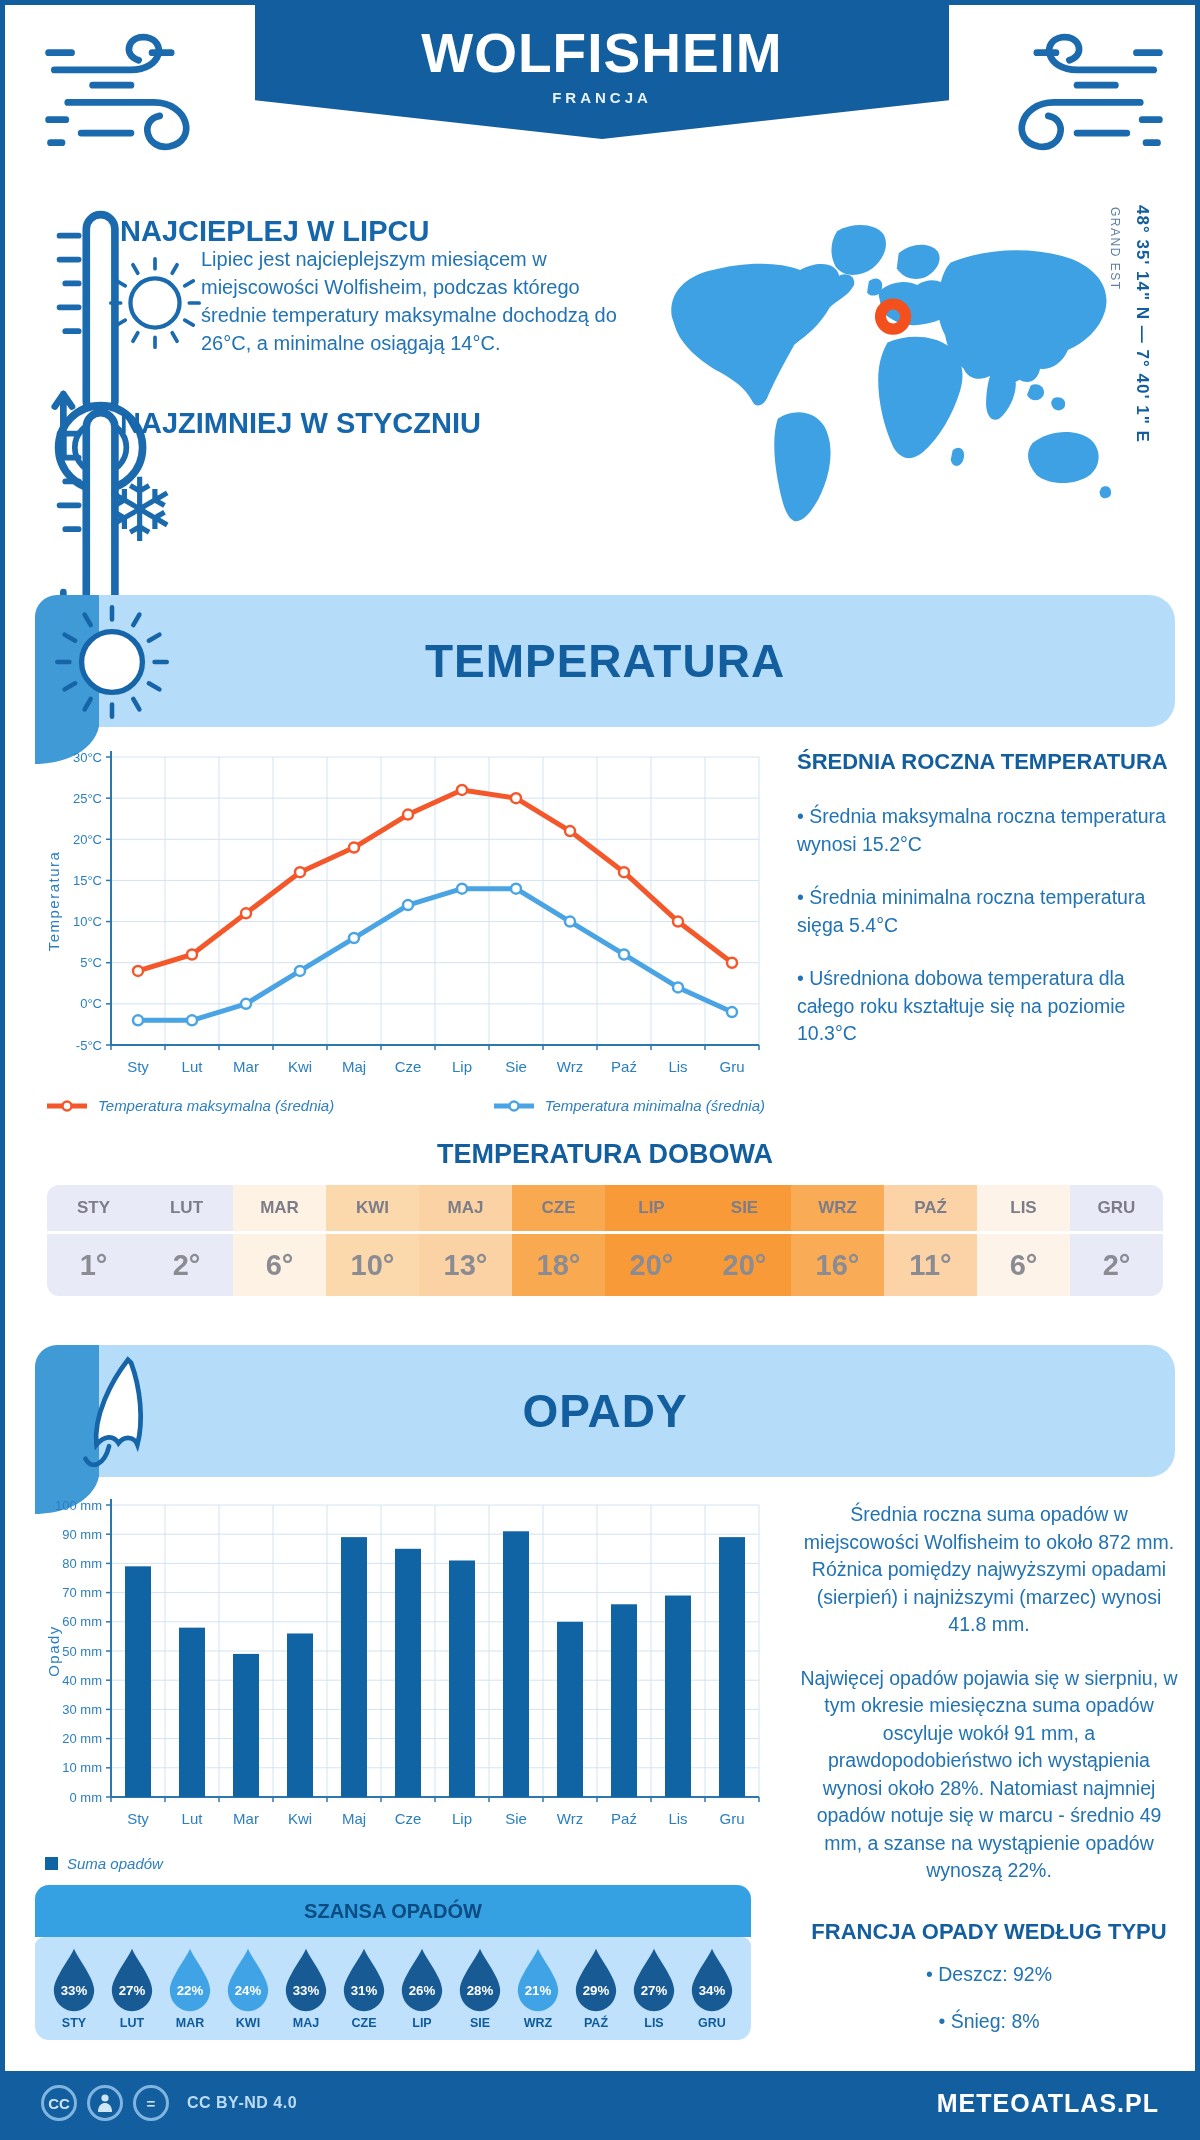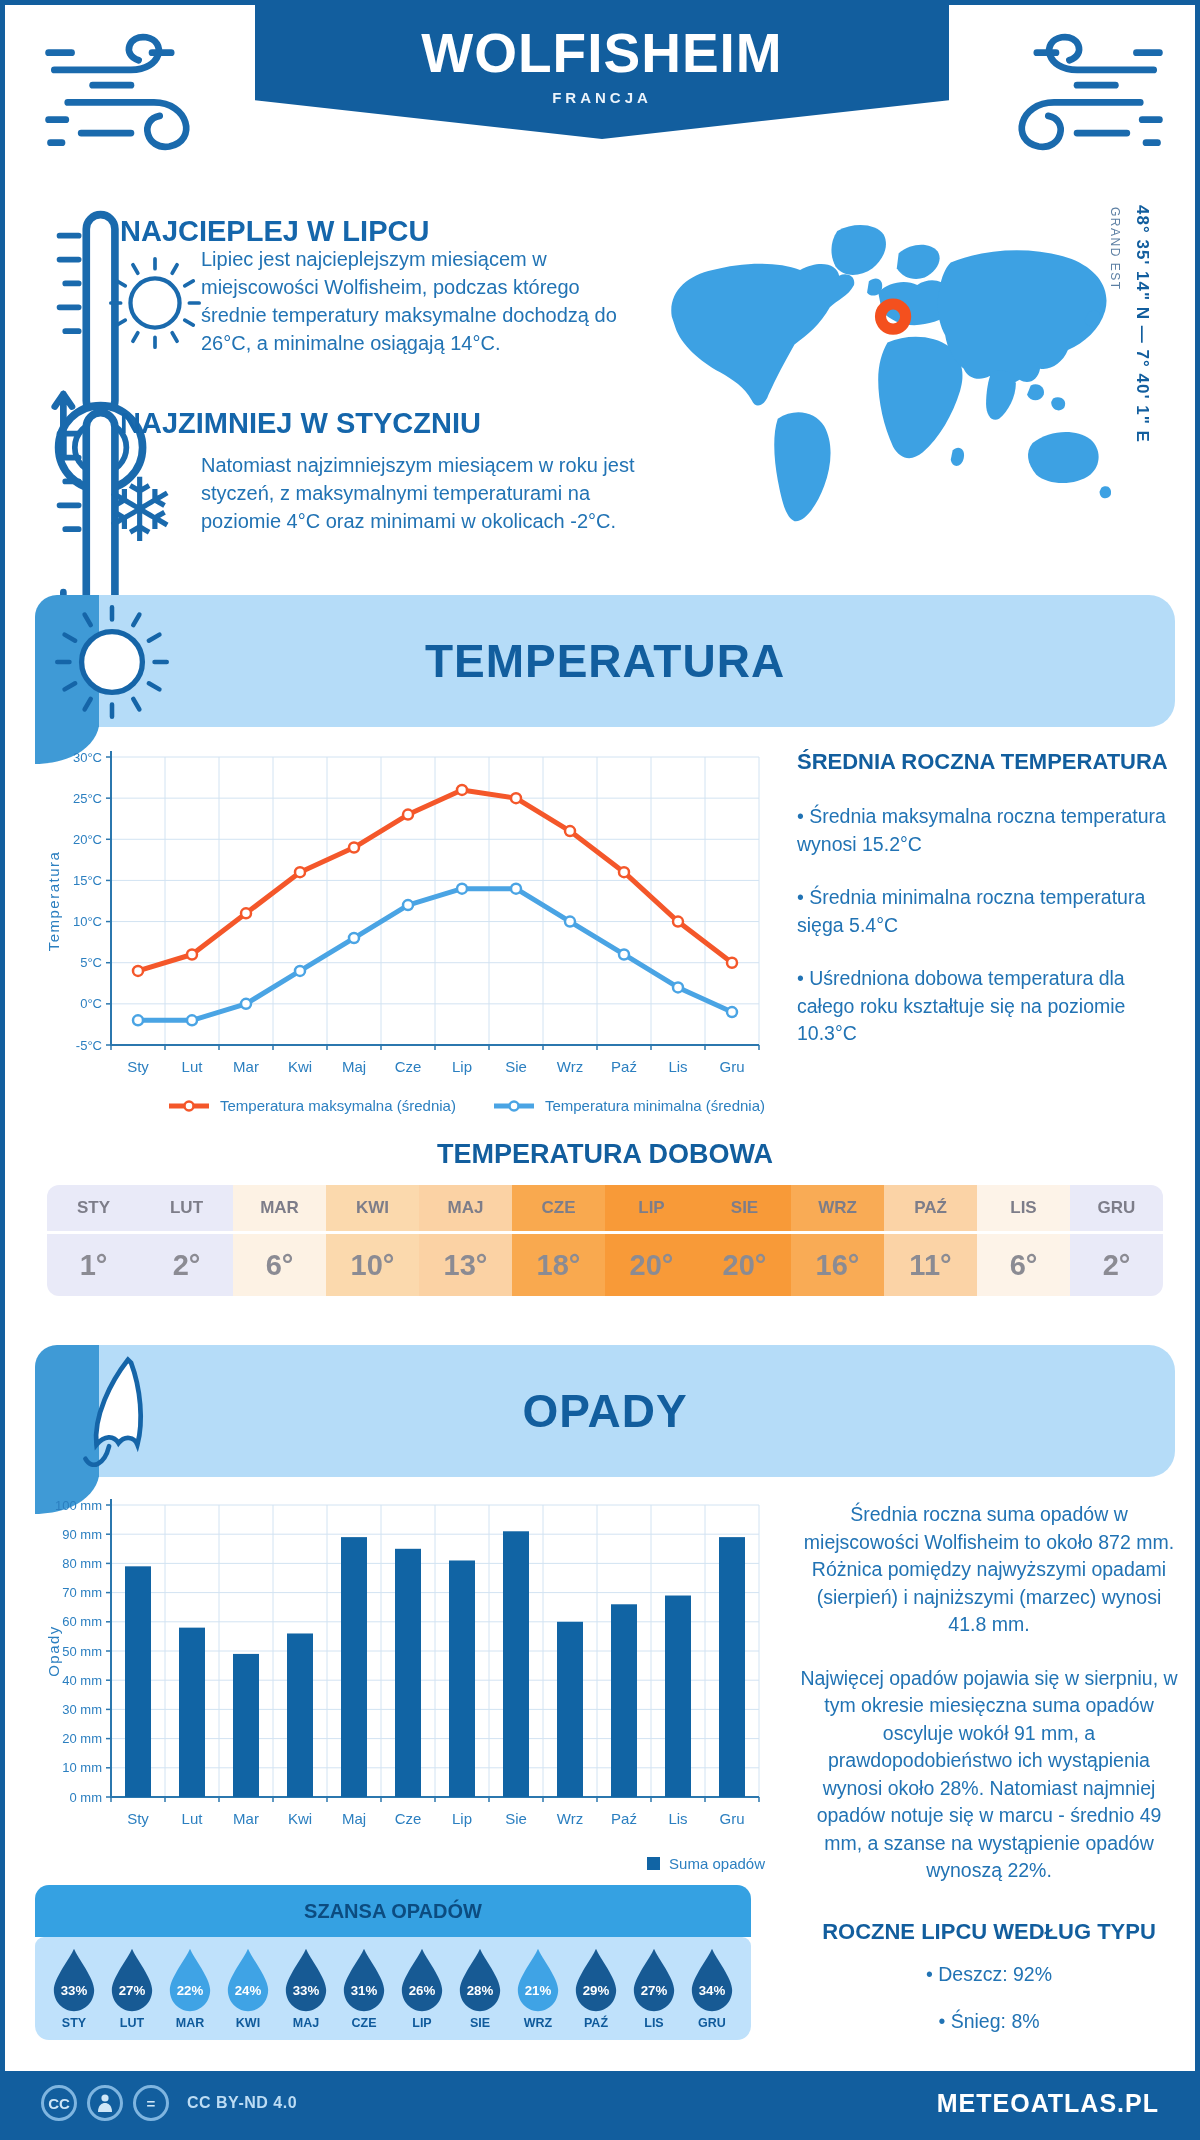--- a/index.html
+++ b/index.html
@@ -24,21 +24,21 @@
   .coords{left:1127px;top:200px;font-size:17px;font-weight:bold;color:#125e9e;letter-spacing:1px;}
   .region{left:1103px;top:202px;font-size:12px;color:#5c7fa3;letter-spacing:1.5px;}
 
   
   .banner-accent{width:64px;height:132px;background:#3f9ad6;border-radius:22px 0 0 0;}
   .banner-light{width:1076px;height:132px;background:#b5dcf8;border-radius:0 26px 26px 0;}
   .banner-title{width:1140px;height:132px;display:flex;align-items:center;justify-content:center;
                 font-size:46px;font-weight:bold;color:#125e9e;letter-spacing:1px;}
 
   
-  .legend-row{width:720px;display:flex;justify-content:flex-end;gap:36px;align-items:center;}
+  .legend-row{width:720px;display:flex;justify-content:space-between;gap:68px;align-items:center;font-style:italic;}
   .legend-item{display:flex;align-items:center;gap:9px;font-size:15px;color:#2b7fc0;}
   .sq{width:13px;height:13px;background:#1164a4;display:inline-block;}
 
   
   .col-head{font-size:22px;font-weight:bold;color:#125e9e;}
   .col-text{font-size:19.5px;line-height:27.5px;color:#2173b4;}
 
   
   .daily-head{width:1200px;text-align:center;font-size:27px;font-weight:bold;color:#125e9e;}
   #daily-table{left:42px;top:1180px;width:1116px;display:grid;grid-template-columns:repeat(12,1fr);
@@ -114,21 +114,20 @@
 
   <svg class="abs" style="left:45px;top:398px;" width="105" height="300" viewBox="0 0 110 310" fill="none" stroke="#1a6aad" stroke-linecap="round">
     <path d="M10 30 H30 M10 55 H30 M16 80 H30 M10 105 H30 M16 130 H30" stroke-width="6"></path>
     <rect x="38" y="8" width="30" height="210" rx="15" fill="#fff" stroke-width="8"></rect>
     <circle cx="53" cy="252" r="44" fill="#fff" stroke-width="8"></circle>
     <circle cx="53" cy="252" r="27" stroke-width="6"></circle>
     <path d="M14 196 V260 M14 260 L5 247 M14 260 L23 247" stroke-width="7"></path>
   </svg>
   <div class="abs sec-head" style="left:115px;top:402px;">NAJZIMNIEJ W STYCZNIU</div>
   <div class="abs snow-glyph" style="left:98px;top:462px;">❄</div>
-  <div class="abs sec-text" style="left:196px;top:446px;width:470px;">Natomiast najzimniejszym miesiącem w roku jest styczeń, z maksymalnymi temperaturami na poziomie 4°C oraz minimami w okolicach -2°C.</div>
 
   <svg class="abs" style="left:650px;top:198px;" width="465" height="335" viewBox="0 0 500 360">
     <g fill="#3da1e3">
       <path d="M196 30 C214 20 238 22 246 34 C252 46 246 60 234 70 C220 80 202 80 194 68 C188 56 188 42 196 30 Z"></path>
       <path d="M18 122 C14 96 34 78 62 72 C92 64 130 62 156 72 C178 60 196 66 198 78 C206 74 216 78 214 88 C208 100 196 104 188 112 C178 130 164 142 150 152 C140 170 130 188 122 206 C118 218 108 222 104 212 C96 198 84 190 70 182 C48 170 28 152 22 134 Z"></path>
       <path d="M132 232 C150 220 172 224 182 240 C192 258 190 282 182 304 C174 326 160 344 150 342 C140 338 136 318 132 298 C128 276 126 250 132 232 Z"></path>
       <path d="M262 54 C276 42 296 42 304 52 C310 62 302 74 290 80 C278 84 266 80 260 70 Z"></path>
       <path d="M230 84 C238 78 246 82 244 92 C242 100 232 102 228 96 Z"></path>
       <path d="M240 96 C252 84 270 82 282 88 C294 80 310 82 314 92 C324 92 330 100 326 108 C318 122 304 128 290 130 C272 134 254 128 244 116 Z"></path>
       <path d="M250 150 C272 140 300 142 316 154 C330 166 334 184 328 202 C320 228 306 252 288 268 C276 278 264 276 256 262 C246 240 240 214 240 190 C240 174 244 160 250 150 Z"></path>
@@ -438,21 +437,21 @@
   <div class="abs legend-row" style="left:40px;top:1850px;">
     <div class="legend-item">
       <span class="sq"></span>
       <span>Suma opadów</span>
     </div>
   </div>
 
   <div class="abs" style="left:792px;top:1496px;width:384px;text-align:center;">
     <p class="col-text" style="margin:0;">Średnia roczna suma opadów w miejscowości Wolfisheim to około 872 mm. Różnica pomiędzy najwyższymi opadami (sierpień) i najniższymi (marzec) wynosi 41.8 mm.</p>
     <p class="col-text" style="margin-top:26px;">Najwięcej opadów pojawia się w sierpniu, w tym okresie miesięczna suma opadów oscyluje wokół 91 mm, a prawdopodobieństwo ich wystąpienia wynosi około 28%. Natomiast najmniej opadów notuje się w marcu - średnio 49 mm, a szanse na wystąpienie opadów wynoszą 22%.</p>
-    <div class="col-head" style="margin-top:34px;">ROCZNE LIPCU WEDŁUG TYPU</div>
+    <div class="col-head" style="margin-top:34px;">FRANCJA OPADY WEDŁUG TYPU</div>
     <p class="col-text" style="margin-top:16px;">• Deszcz: 92%</p>
     <p class="col-text" style="margin-top:10px;">• Śnieg: 8%</p>
   </div>
 
   <div class="abs" id="chance-box">
     <div id="chance-head">SZANSA OPADÓW</div>
     <div id="chance-row">
         <div class="drop-item">
           <svg width="52" height="66" viewBox="0 0 52 72">
         <path d="M26 2 C22 12 4 34 4 47 C4 60 14 70 26 70 C38 70 48 60 48 47 C48 34 30 12 26 2 Z" fill="#175a94"></path>

